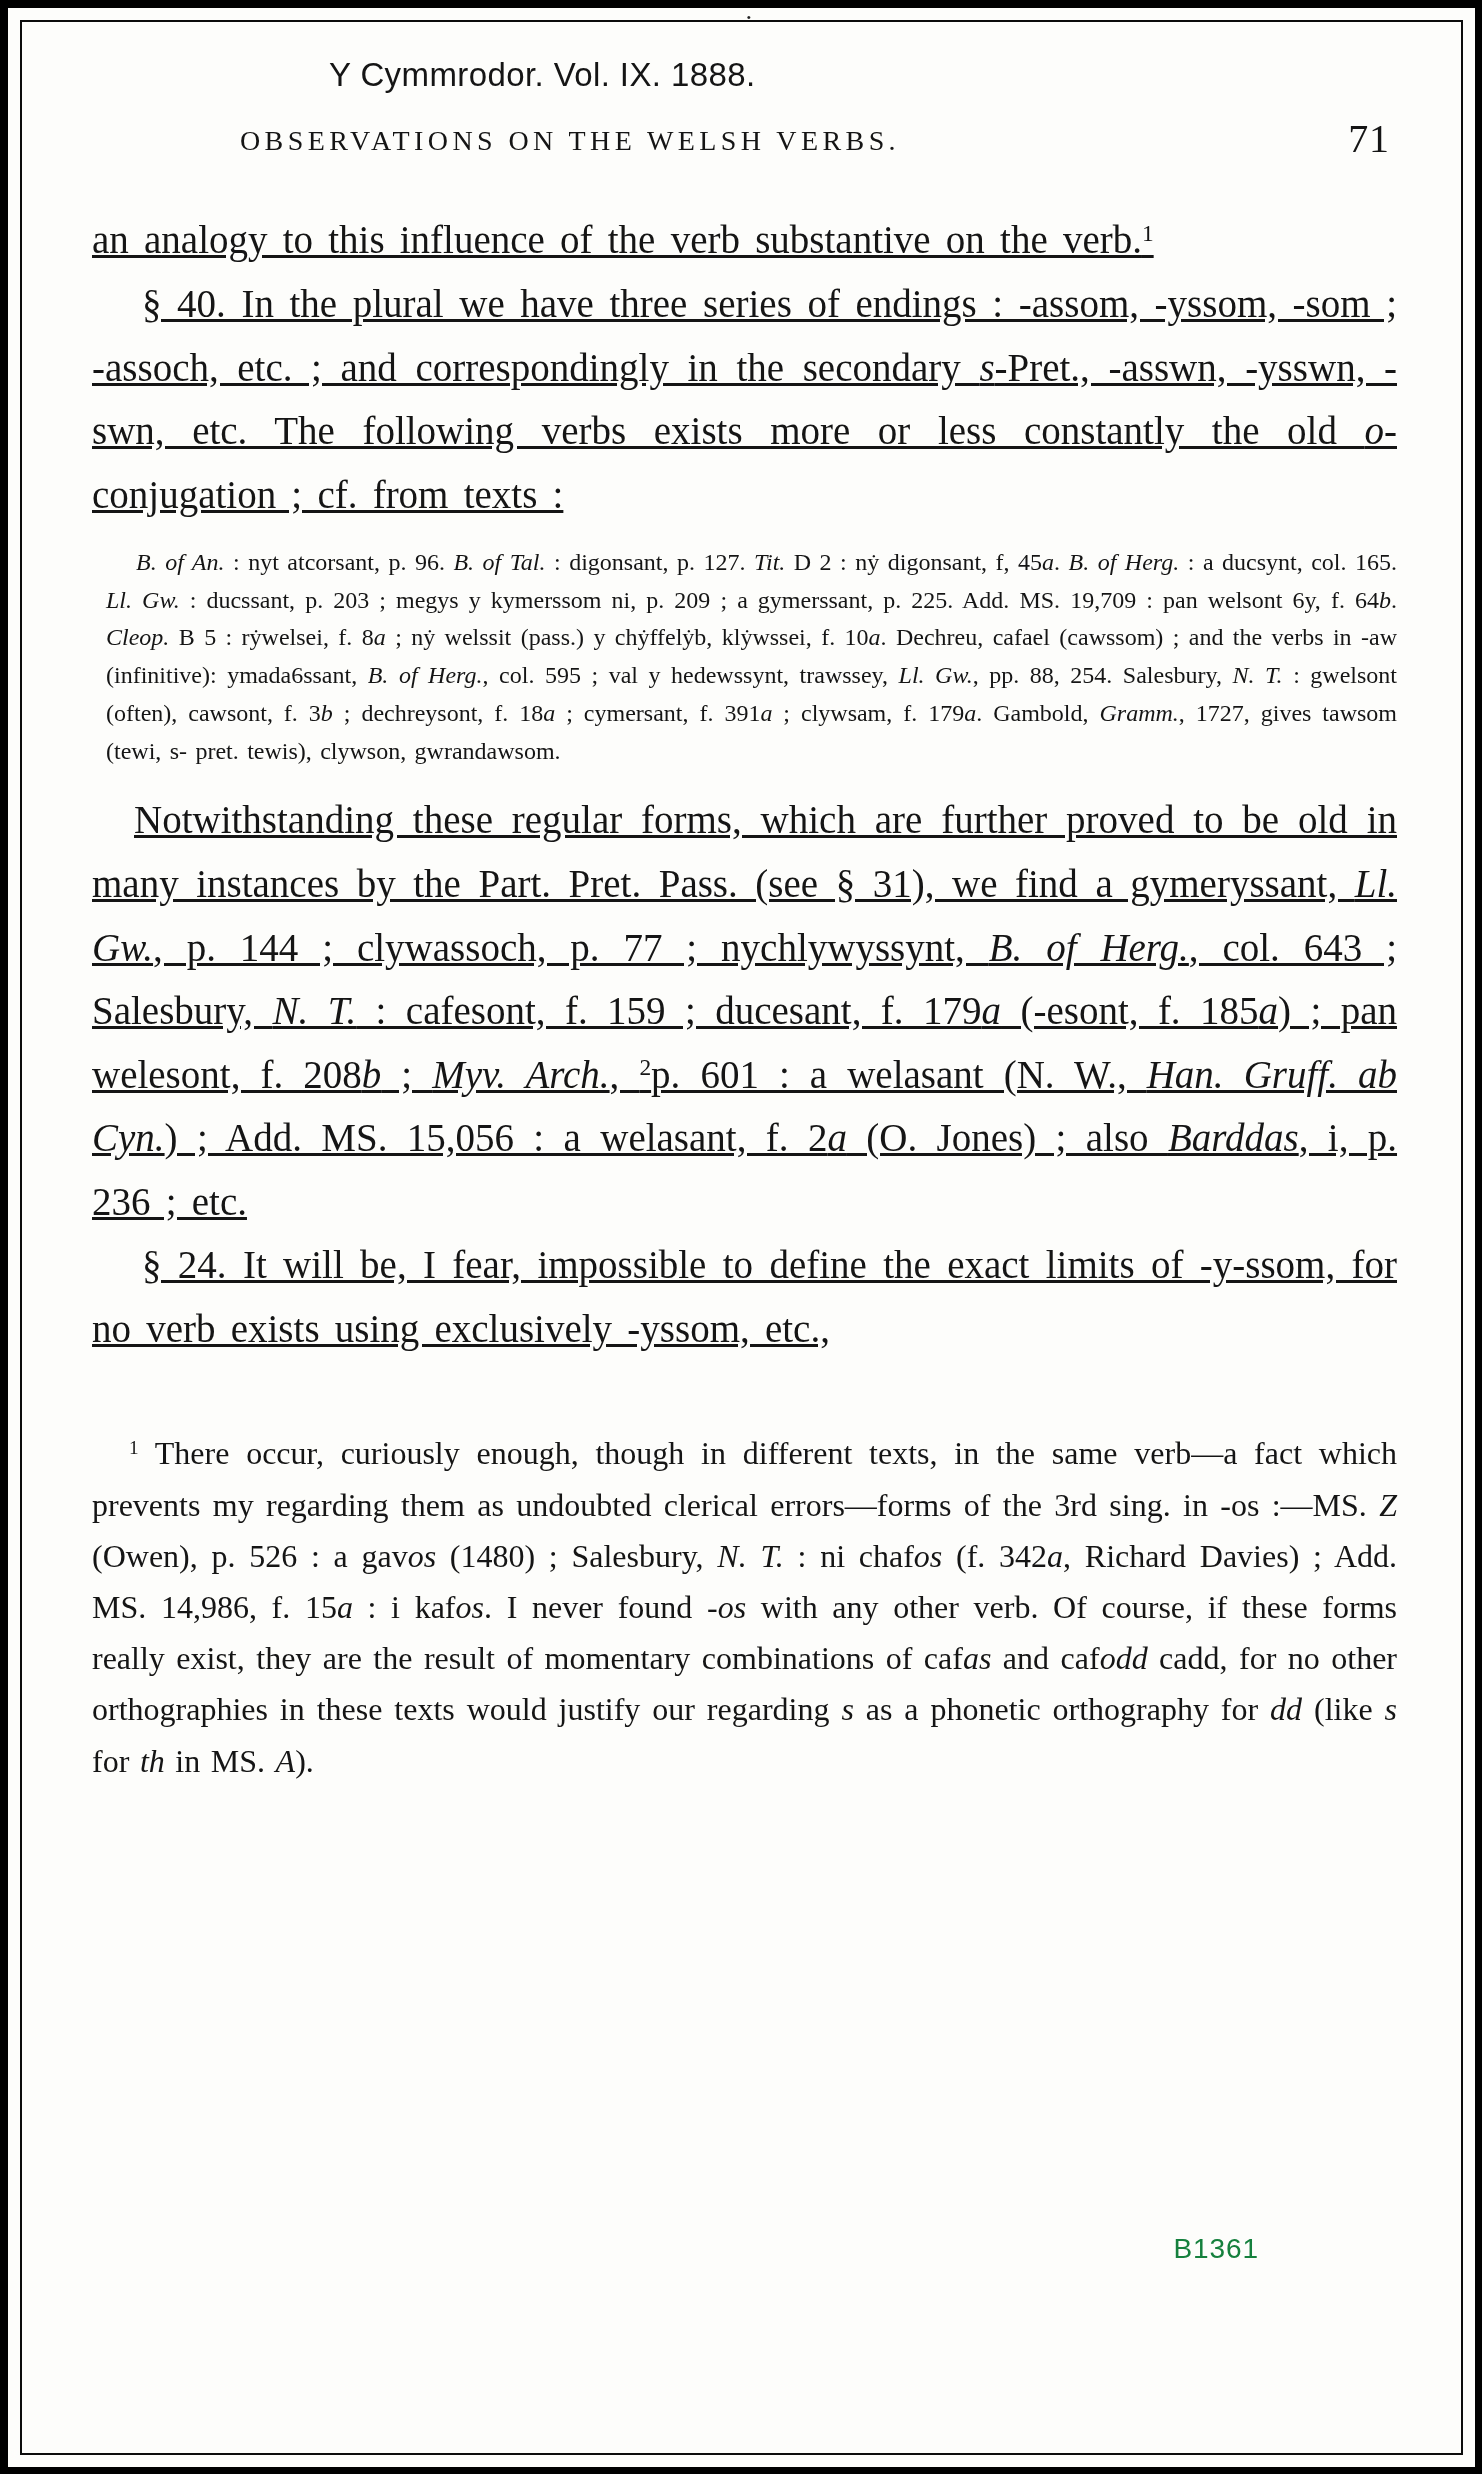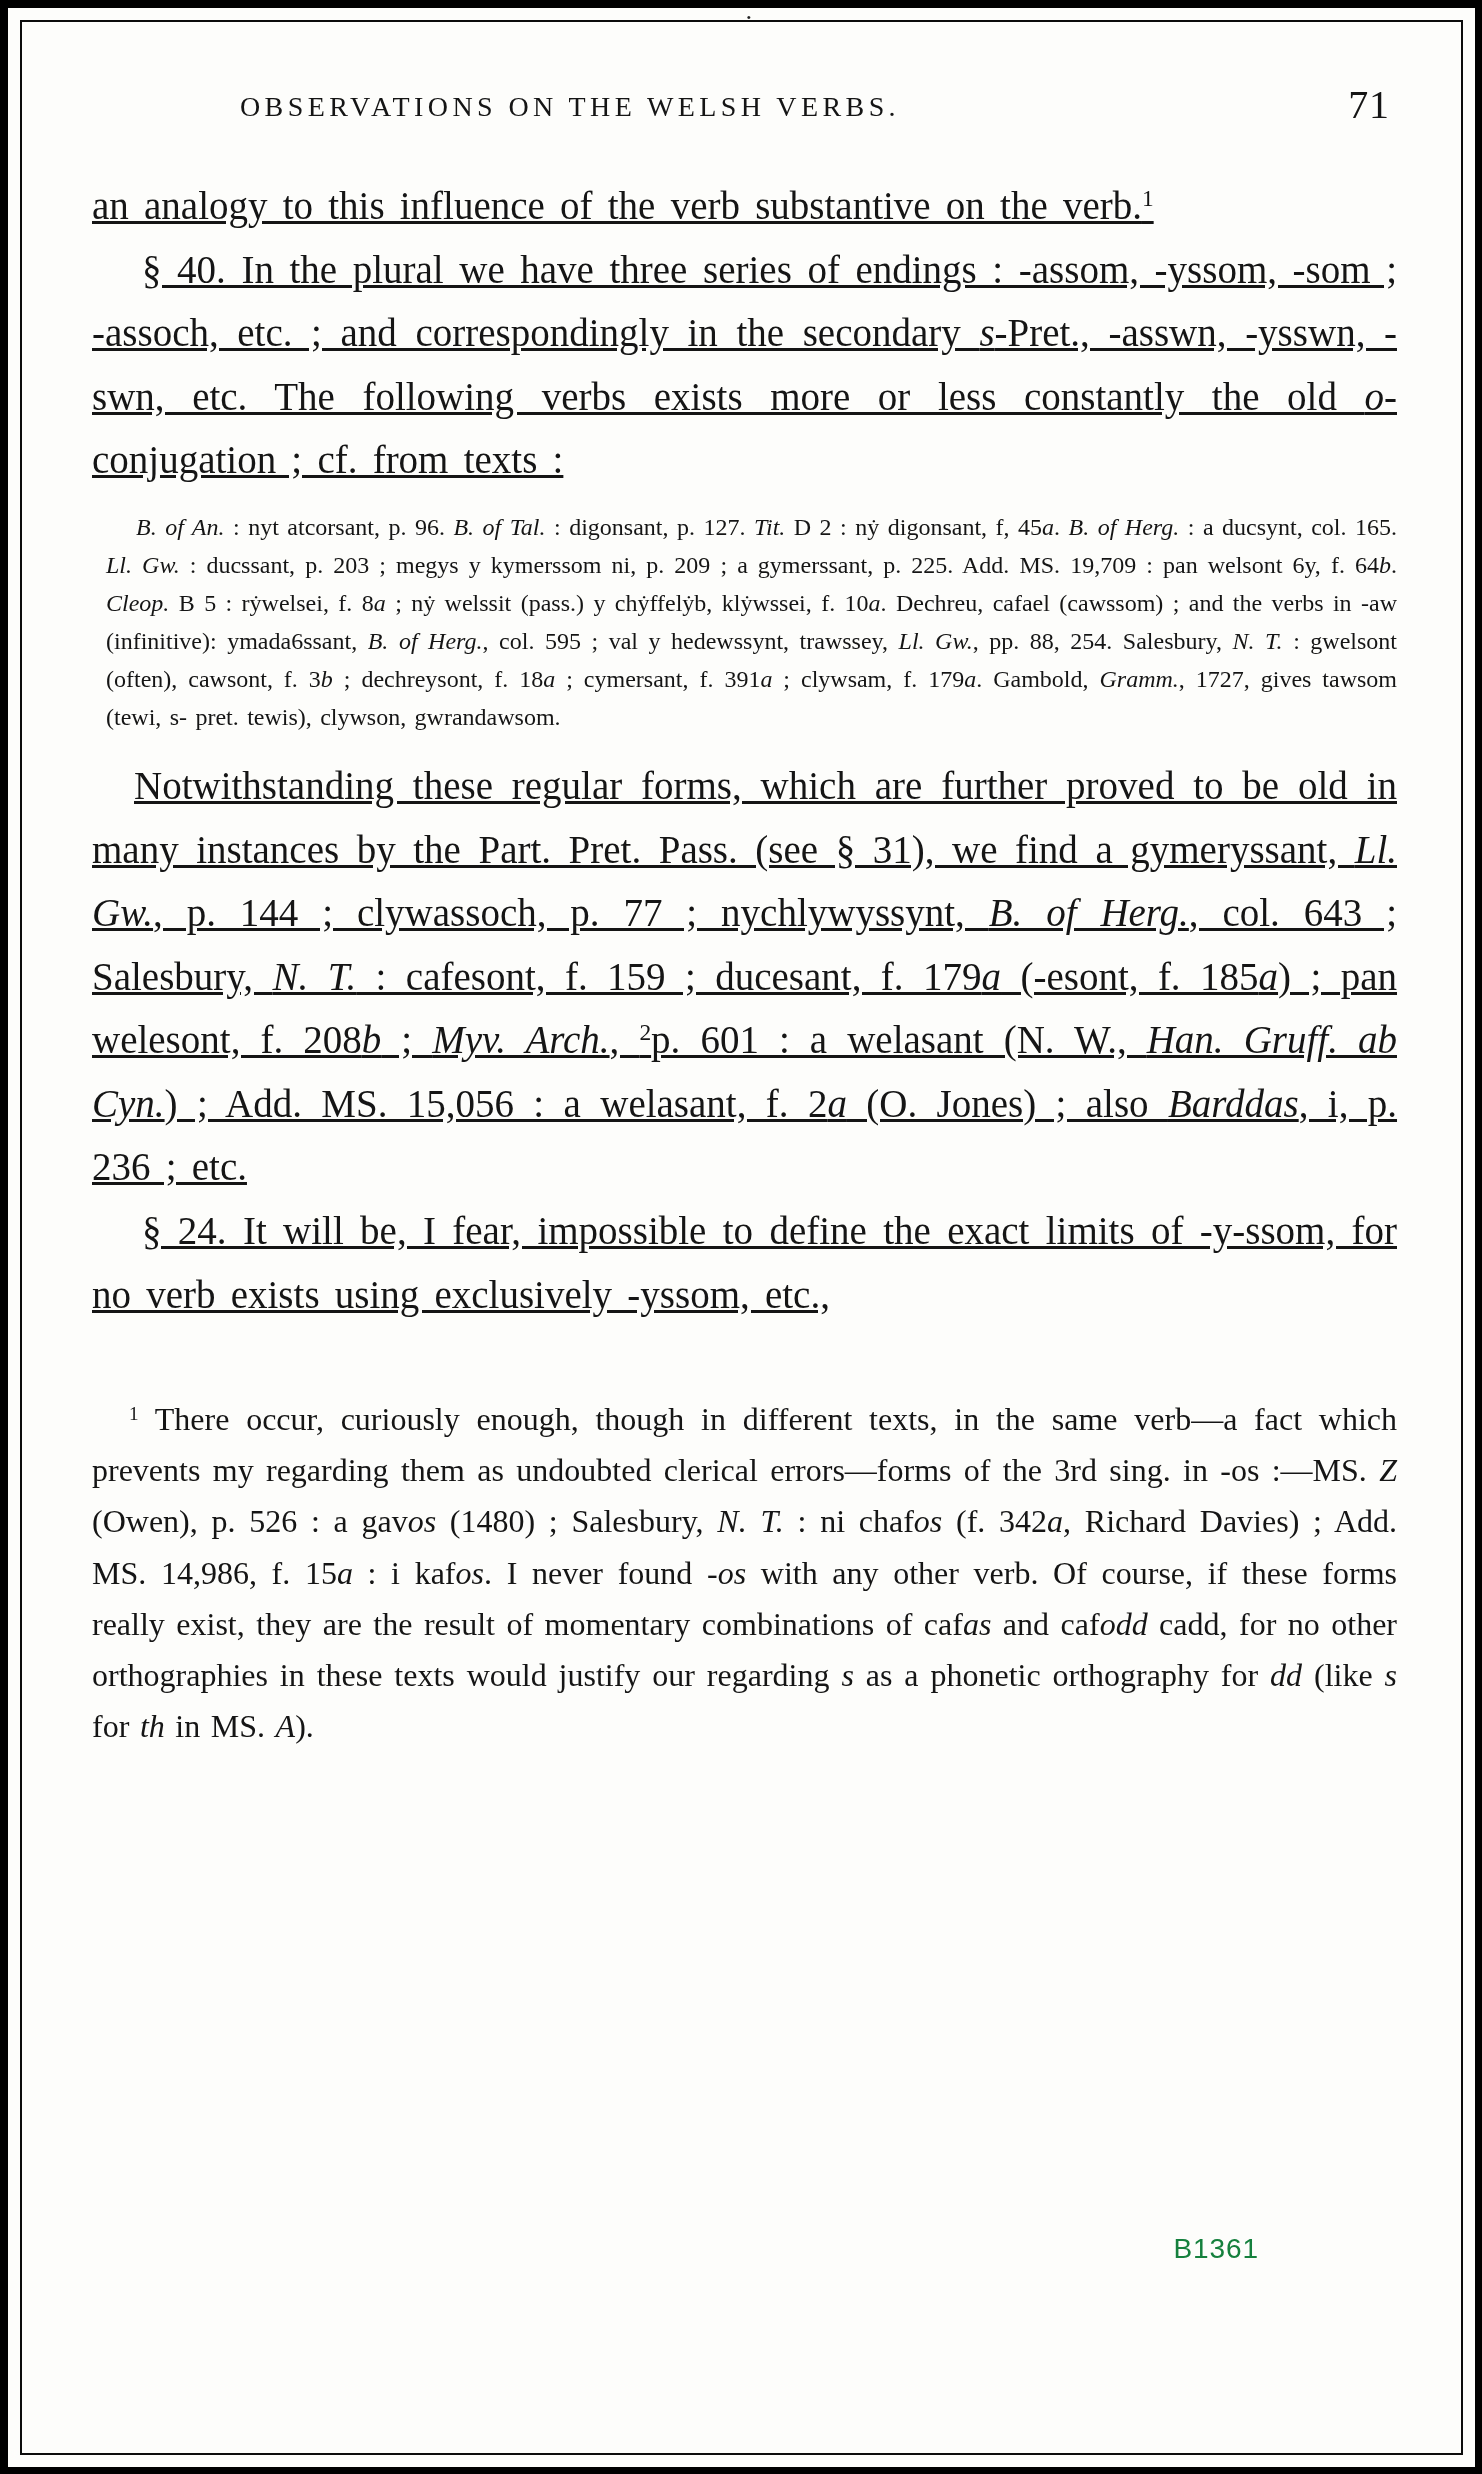--- a/index.html
+++ b/index.html
@@ -44,21 +44,21 @@
     font-size: 33px;
     letter-spacing: 0.4px;
     padding-left: 237px;
     margin-top: 10.4px;
     white-space: nowrap;
   }
 
   .running-head-row {
     position: relative;
     height: 50px;
-    margin-top: 38px;
+    margin-top: 24px;
   }
   .running-head {
     position: absolute;
     left: 148px;
     top: 7px;
     font-size: 28px;
     letter-spacing: 4.4px;
     white-space: nowrap;
   }
   .page-number {
@@ -120,20 +120,21 @@
 </style>
 </head>
 <body>
 
 <div class="scan">
   <div class="inner-frame"></div>
   <div class="top-dot">·</div>
 
   <div class="content">
 
+    <div class="vol-header">Y Cymmrodor. Vol. IX. 1888.</div>
 
     <div class="running-head-row">
       <span class="running-head">OBSERVATIONS ON THE WELSH VERBS.</span>
       <span class="page-number">71</span>
     </div>
 
     <p class="body-para para-first"><span>an analogy to this influence of the verb substantive on the verb.</span><sup>1</sup></p>
 
     <p class="body-para indent-lg"><span>§ 40.  In the plural we have three series of endings : -assom, -yssom, -som ; -assoch, etc. ; and correspondingly in the secondary </span><i>s</i><span>-Pret., -asswn, -ysswn, -swn, etc.  The following verbs exists more or less constantly the old </span><i>o</i><span>-conjugation ; cf. from texts :</span></p>
 

